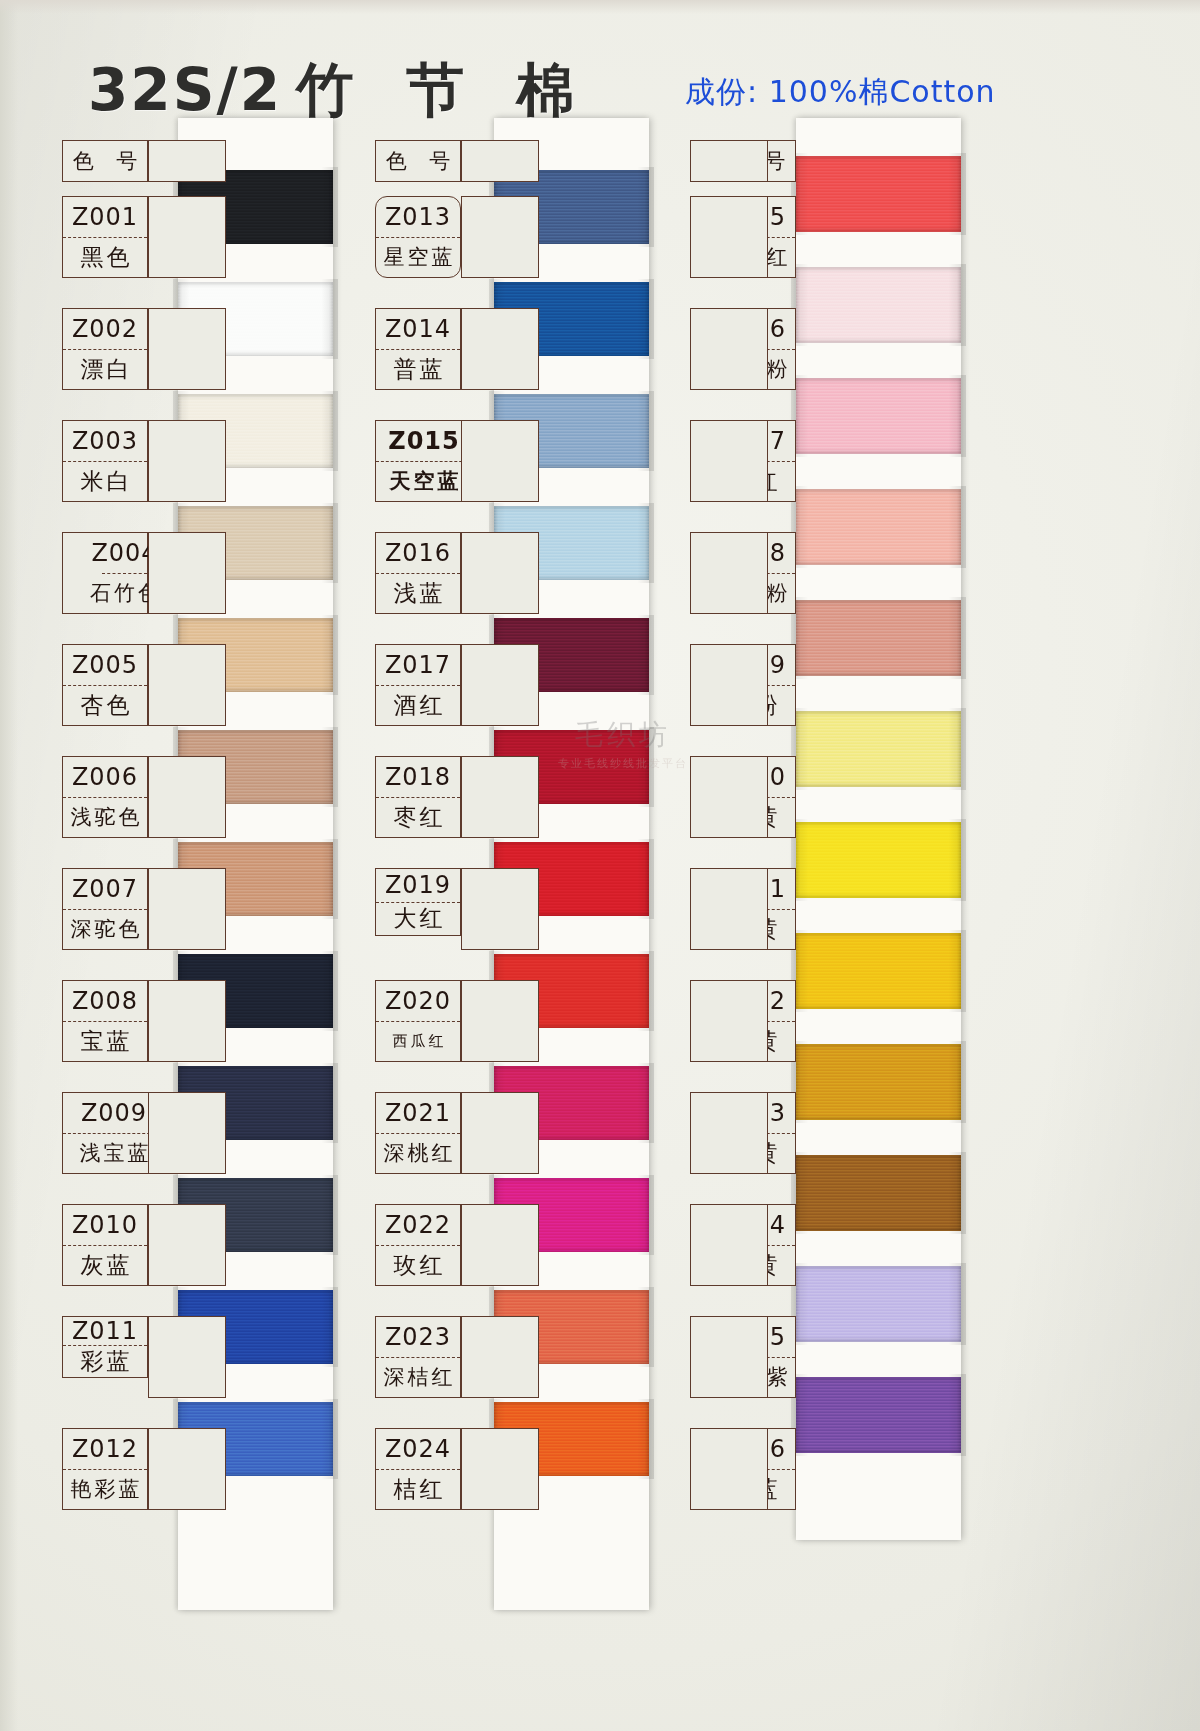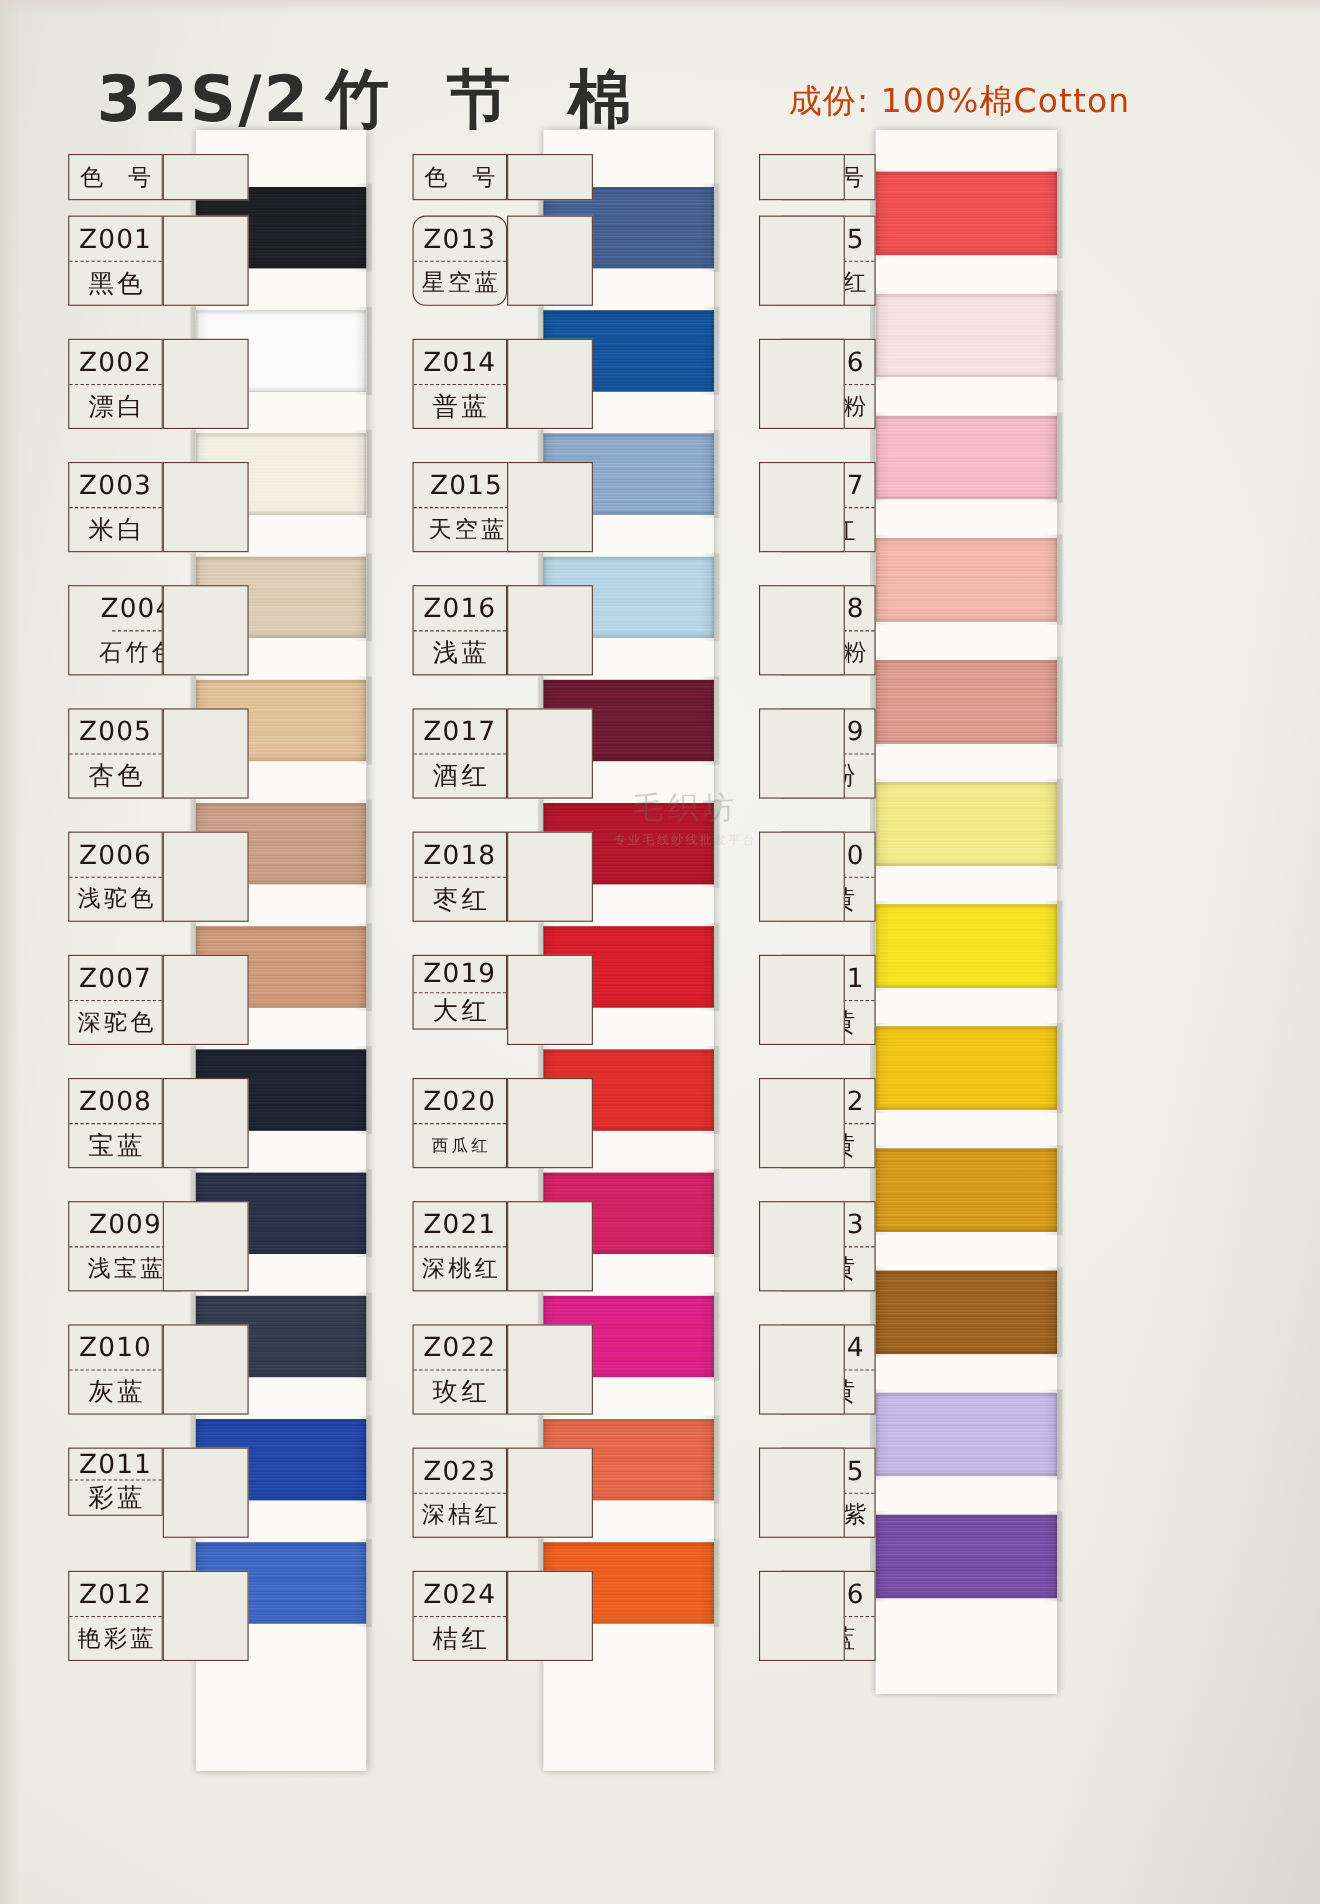--- a/index.html
+++ b/index.html
@@ -29,23 +29,23 @@
   .header{position:absolute;left:0;top:30px;width:1200px;height:100px;}
   .title{
     position:absolute;left:88px;top:22px;
     font-family:"DejaVu Sans","Liberation Sans",sans-serif;
     font-size:58px;font-weight:bold;color:#2e2e2c;
     letter-spacing:2px;white-space:nowrap;
     text-shadow:1px 1px 0 rgba(255,255,255,.6);
   }
   .title .cn{letter-spacing:16px;margin-left:14px;}
   .composition{
-    position:absolute;left:717px;top:42px;
-    font-family:"DejaVu Sans","Liberation Sans",sans-serif;
-    font-size:30px;color:#c2410c;letter-spacing:1px;white-space:nowrap;
+    position:absolute;left:685px;top:42px;
+    font-family:"DejaVu Sans","Liberation Sans",sans-serif;
+    font-size:30px;color:#1d4ed8;letter-spacing:1px;white-space:nowrap;
   }
 
   
   .board{position:absolute;left:0;top:0;width:1200px;height:1731px;}
 
   .group{position:absolute;top:140px;height:1460px;}
   .group.g0{left:62px;width:330px;}
   .group.g1{left:375px;width:330px;}
   .group.g2{left:690px;width:330px;}
 
@@ -257,21 +257,21 @@
       <div class="cell" style="left: 0px; top: 56px; width: 86px; height: 82px; border-radius: 12px;">
         <div class="code">Z013</div>
         <div class="name" style="font-size: 21px;">星空蓝</div>
       </div>
       <div class="stub" style="left: 86px; top: 56px; width: 78px; height: 82px;"></div>
       <div class="cell" style="left: 0px; top: 168px; width: 86px; height: 82px;">
         <div class="code">Z014</div>
         <div class="name">普蓝</div>
       </div>
       <div class="stub" style="left: 86px; top: 168px; width: 78px; height: 82px;"></div>
-      <div class="cell" style="left: 0px; top: 280px; width: 98px; height: 82px;">
+      <div class="cell" style="left: 0px; top: 280px; width: 98px; height: 82px; font-weight: bold;">
         <div class="code">Z015</div>
         <div class="name" style="font-size: 21px;">天空蓝</div>
       </div>
       <div class="stub" style="left: 86px; top: 280px; width: 78px; height: 82px;"></div>
       <div class="cell" style="left: 0px; top: 392px; width: 86px; height: 82px;">
         <div class="code">Z016</div>
         <div class="name">浅蓝</div>
       </div>
       <div class="stub" style="left: 86px; top: 392px; width: 78px; height: 82px;"></div>
       <div class="cell" style="left: 0px; top: 504px; width: 86px; height: 82px;">

